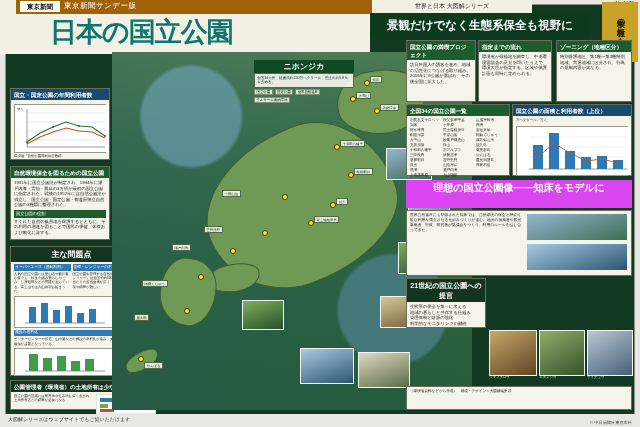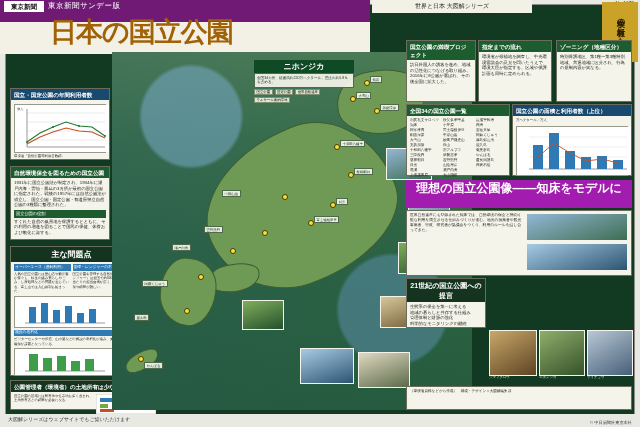--- a/index.html
+++ b/index.html
@@ -6,27 +6,27 @@
   body{width:640px;height:427px;overflow:hidden;font-family:"Liberation Sans",sans-serif;}
   #poster{position:relative;width:640px;height:427px;background:#0d2a1a;overflow:hidden;}
 
   
   .page-frame{position:absolute;left:0;top:0;width:640px;height:427px;background:#e9e9e4;}
   .sheet{position:absolute;left:6px;top:5px;width:628px;height:409px;background:#123a22;
          box-shadow:0 0 0 1px #8d8d85;}
 
   
   .masthead{position:absolute;left:0;top:0;width:370px;height:54px;background:#f3f1e6;}
-  .mast-top{position:absolute;left:0;top:0;width:370px;height:22px;background:#701a75;}
+  .mast-top{position:absolute;left:16px;top:0;width:370px;height:14px;background:#a16207;}
   .mast-top .kicker{position:absolute;left:48px;top:1px;color:#fff;font-size:7.5px;letter-spacing:.5px;}
   .mast-badge{position:absolute;left:4px;top:1px;width:40px;height:11px;background:#fff;color:#111;
               font-size:6.5px;text-align:center;line-height:11px;font-weight:bold;}
   .mast-title{position:absolute;left:4px;top:14px;font-size:27px;font-weight:bold;color:#0a3d1e;
               letter-spacing:-1px;line-height:36px;white-space:nowrap;}
-  .mast-title .kokuritsu{color:#a16207;}
+  .mast-title .kokuritsu{color:#0f766e;}
   .mast-sub{position:absolute;left:4px;top:15px;width:44px;height:34px;background:#111;color:#fff;
             font-size:9px;text-align:center;line-height:11px;padding-top:3px;box-sizing:border-box;}
   .mast-lead{position:absolute;left:118px;top:56px;width:246px;font-size:5.2px;line-height:7px;color:#123;
              background:#f3f1e6;padding:3px 4px;box-sizing:border-box;}
 
   .series-tag{position:absolute;left:372px;top:0;width:160px;height:13px;background:#f3f1e6;
               font-size:6px;color:#222;text-align:center;line-height:13px;}
   .series-no{position:absolute;right:6px;top:0;font-size:5px;color:#444;}
 
   
@@ -87,21 +87,21 @@
   .pr2{left:478px;top:40px;width:74px;height:62px;}
   .pr3{left:556px;top:40px;width:76px;height:62px;}
   .pr4{left:406px;top:104px;width:104px;height:72px;}
   .pr5{left:512px;top:104px;width:120px;height:72px;}
   .pr6{left:406px;top:180px;width:226px;height:28px;}
   .pr7{left:406px;top:210px;width:226px;height:66px;}
   .pr8{left:406px;top:278px;width:80px;height:50px;}
   .pr9{left:406px;top:330px;width:226px;height:54px;}
   .pr10{left:406px;top:386px;width:226px;height:24px;}
 
-  .big-head{background:#a21caf;color:#fff;font-size:12px;font-weight:bold;text-align:center;
+  .big-head{background:#d946ef;color:#fff;font-size:10px;font-weight:bold;text-align:center;
             line-height:16px;}
   .an-1{background:linear-gradient(150deg,#caa86a,#5d4423);}
   .an-2{background:linear-gradient(150deg,#8fae6a,#35522a);}
   .an-3{background:linear-gradient(150deg,#b9c7d4,#46607a);}
 
   .credit{position:absolute;right:8px;bottom:2px;font-size:4.2px;color:#333;}
   .footer-strip{position:absolute;left:0;bottom:0;width:640px;height:13px;background:#e9e9e4;}
   .footer-strip .ftxt{position:absolute;left:8px;top:2px;font-size:5px;color:#333;}
   .legend-row{display:flex;gap:2px;flex-wrap:wrap;margin-top:1px;}
   .legend-chip{font-size:3.4px;background:#dfe7d6;border:1px solid #7d9070;padding:0 1.5px;}
@@ -120,20 +120,21 @@
       <div class="kicker">東京新聞サンデー版</div>
     </div>
     <div class="mast-title">
       <span style="display:inline-block;width:46px"></span><span class="kokuritsu">日本の国立公園</span>
     </div>
   </div>
   <div class="series-tag">世界と日本 大図解シリーズ</div>
   <div class="series-no">No.1175</div>
   <div class="mast-lead">国立公園は日本の自然を代表する傑出した風景地を保護するために生まれ、今年で70歳になりました。観光地として多くの人が訪れ、癒やしと感動をもたらしてきました。しかし、自然環境の保護と利用の両立をめぐる課題、国立公園の担い手不足、各地で進む計画の見直しなど、さまざまな問題も生まれています。</div>
 
+  <div class="banner">景観だけでなく生態系保全も視野に</div>
   <div class="vert-tab">学校の教材にも 大図解 日本の国立公園</div>
 
   <div class="panel pl1">
     <div class="panel-title blue">国立・国定公園の年間利用者数</div>
     <div class="panel-body">
       <div class="chart-box" style="height:47px">
         <svg class="mini" width="94" height="47" viewBox="0 0 94 47" aria-hidden="true">
           <rect x="0" y="0" width="94" height="47" fill="#ffffff"></rect>
           <g stroke="#d7d7cc" stroke-width="0.5">
             <line x1="12" y1="8" x2="90" y2="8"></line>

